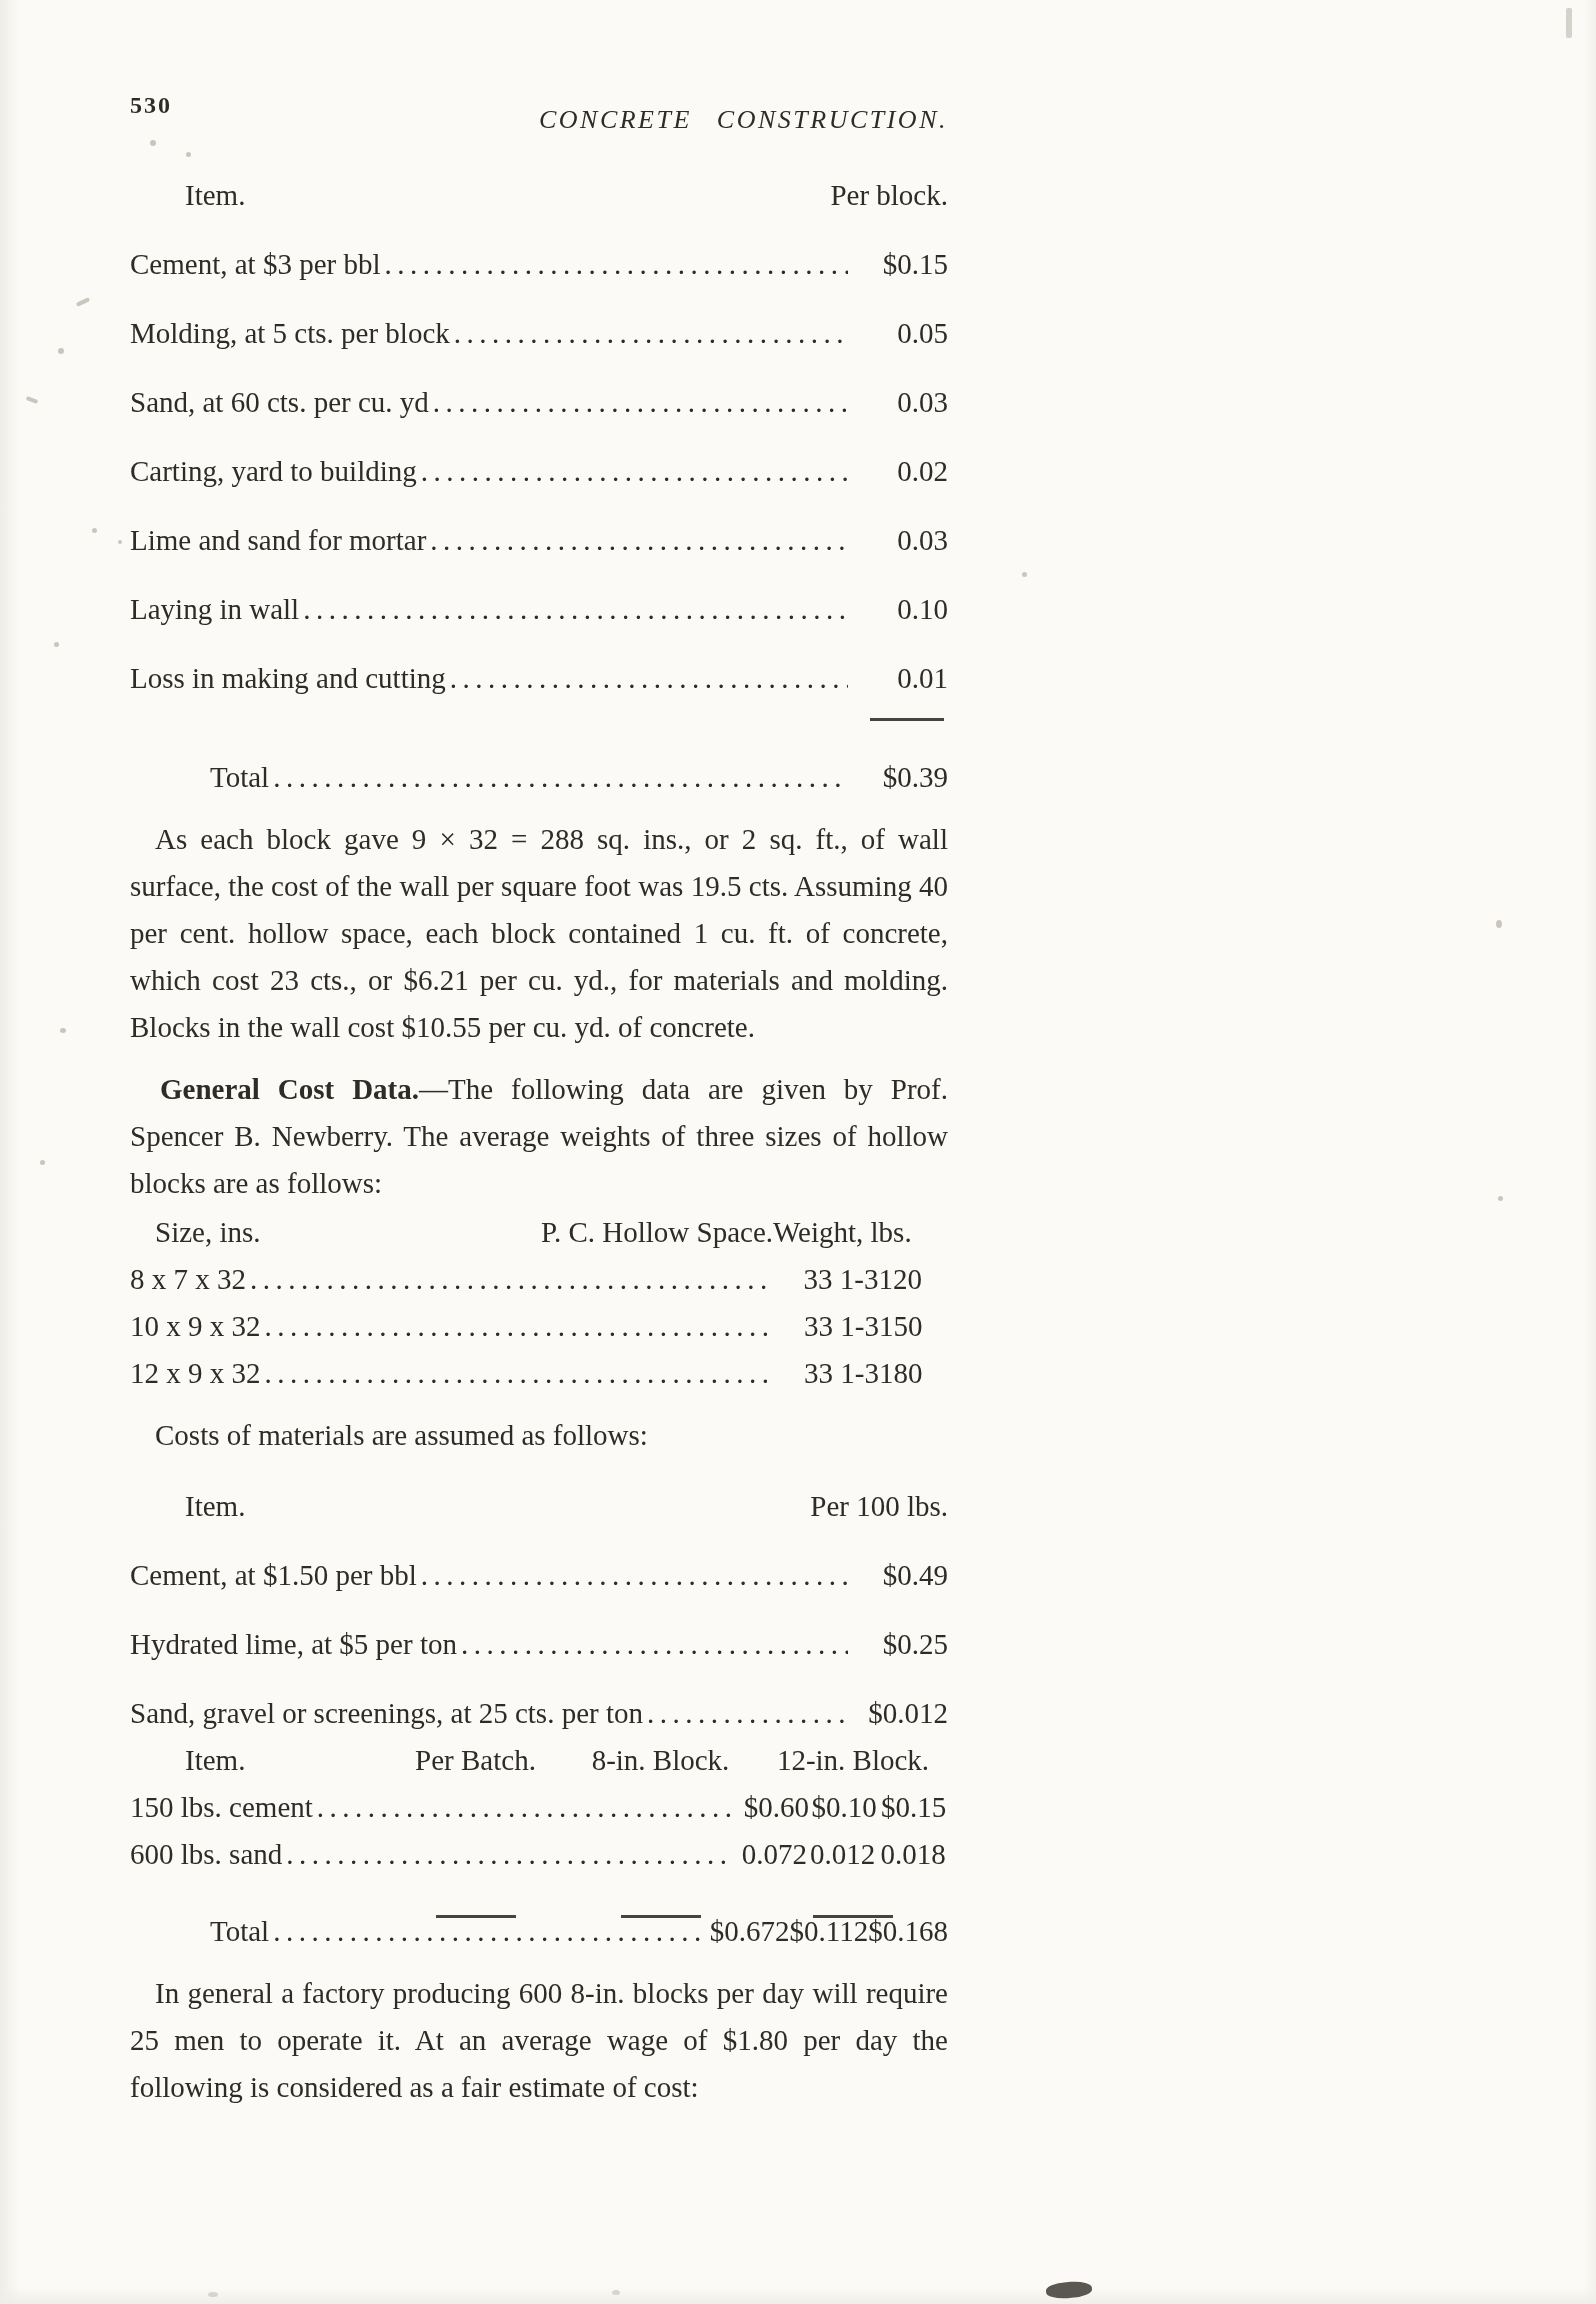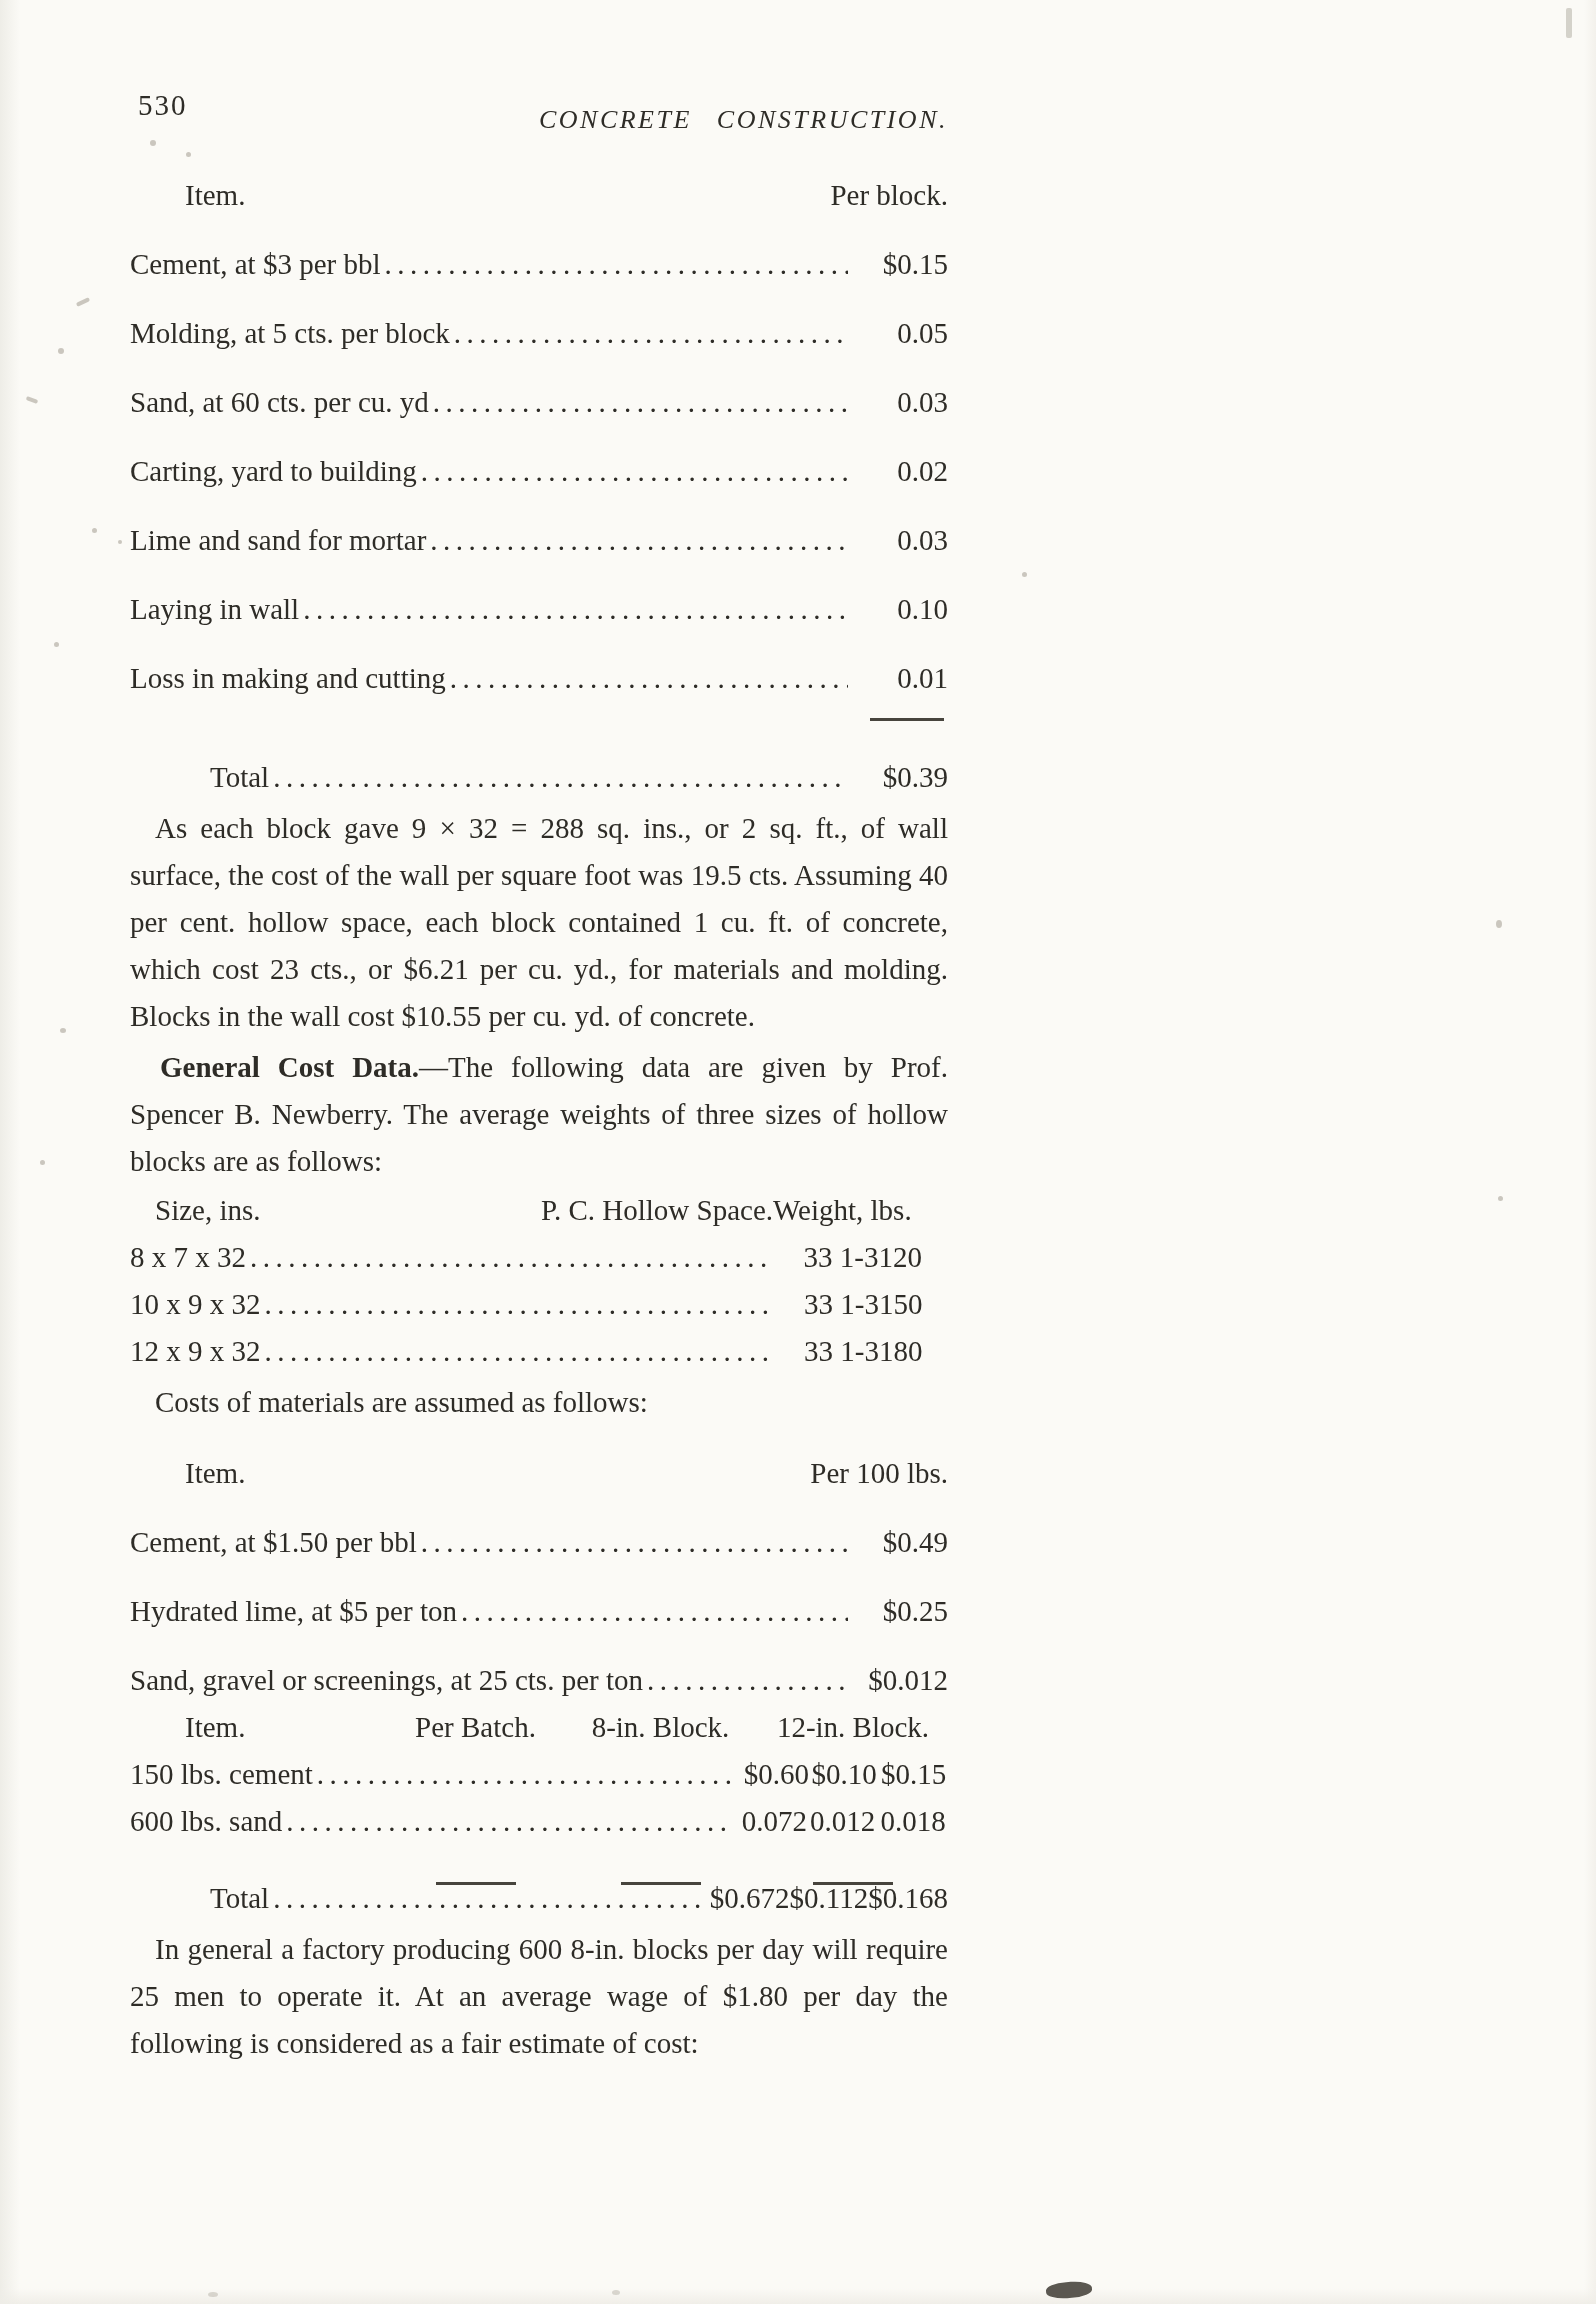--- a/index.html
+++ b/index.html
@@ -13,39 +13,39 @@
     background:
       linear-gradient(90deg,#eeede7 0,rgba(251,250,246,0) 20px),
       linear-gradient(0deg,#f0eee8 0,rgba(251,250,246,0) 16px),
       linear-gradient(270deg,#f3f1ec 0,rgba(251,250,246,0) 12px),
       #fbfaf6;
   }
   .content{position:absolute;left:130px;top:80px;width:818px;font-size:29px;line-height:47px;}
 
   
   .pagehead{position:relative;height:58px;margin-bottom:12px;}
-  .pageno{position:absolute;left:8px;top:2px;font-size:29px;letter-spacing:2px;}
+  .pageno{position:absolute;left:0;top:2px;font-size:24px;letter-spacing:2px;font-weight:bold;}
   .runhead{position:absolute;left:0;right:0;top:16px;text-align:right;font-style:italic;font-size:26px;letter-spacing:2.5px;word-spacing:16px;}
 
   
   .row{display:flex;align-items:baseline;}
   .lbl{white-space:nowrap;}
   .leader{flex:1 1 auto;overflow:hidden;margin:0 8px 0 4px;}
   .leader::after{content:"......................................................................................................................";letter-spacing:5.5px;white-space:nowrap;}
   .val{text-align:right;min-width:92px;white-space:nowrap;margin-top:22px;}
   .thead{display:flex;justify-content:space-between;align-items:baseline;}
   .ind55{padding-left:55px;}
   .ind80{padding-left:80px;}
   .ind25{text-indent:25px;}
 
   .rule-row{display:flex;justify-content:flex-end;padding-right:4px;margin:16px 0 0;height:14px;}
   .hrule{width:74px;border-top:3px solid #47443d;display:inline-block;}
 
   
-  .para{text-align:justify;margin:4px 0 2px;}
+  .para{text-align:justify;margin:15px 0 2px;}
   .lead-bold{font-weight:bold;}
 
   
   .row2{display:flex;align-items:baseline;}
   .c2-size{flex:1 1 auto;display:flex;align-items:baseline;overflow:hidden;}
   .c2-hollow{width:250px;text-align:right;white-space:nowrap;}
   .c2-weight{width:175px;text-align:left;white-space:nowrap;}
   .h2-size{padding-left:25px;white-space:nowrap;}
 
   

